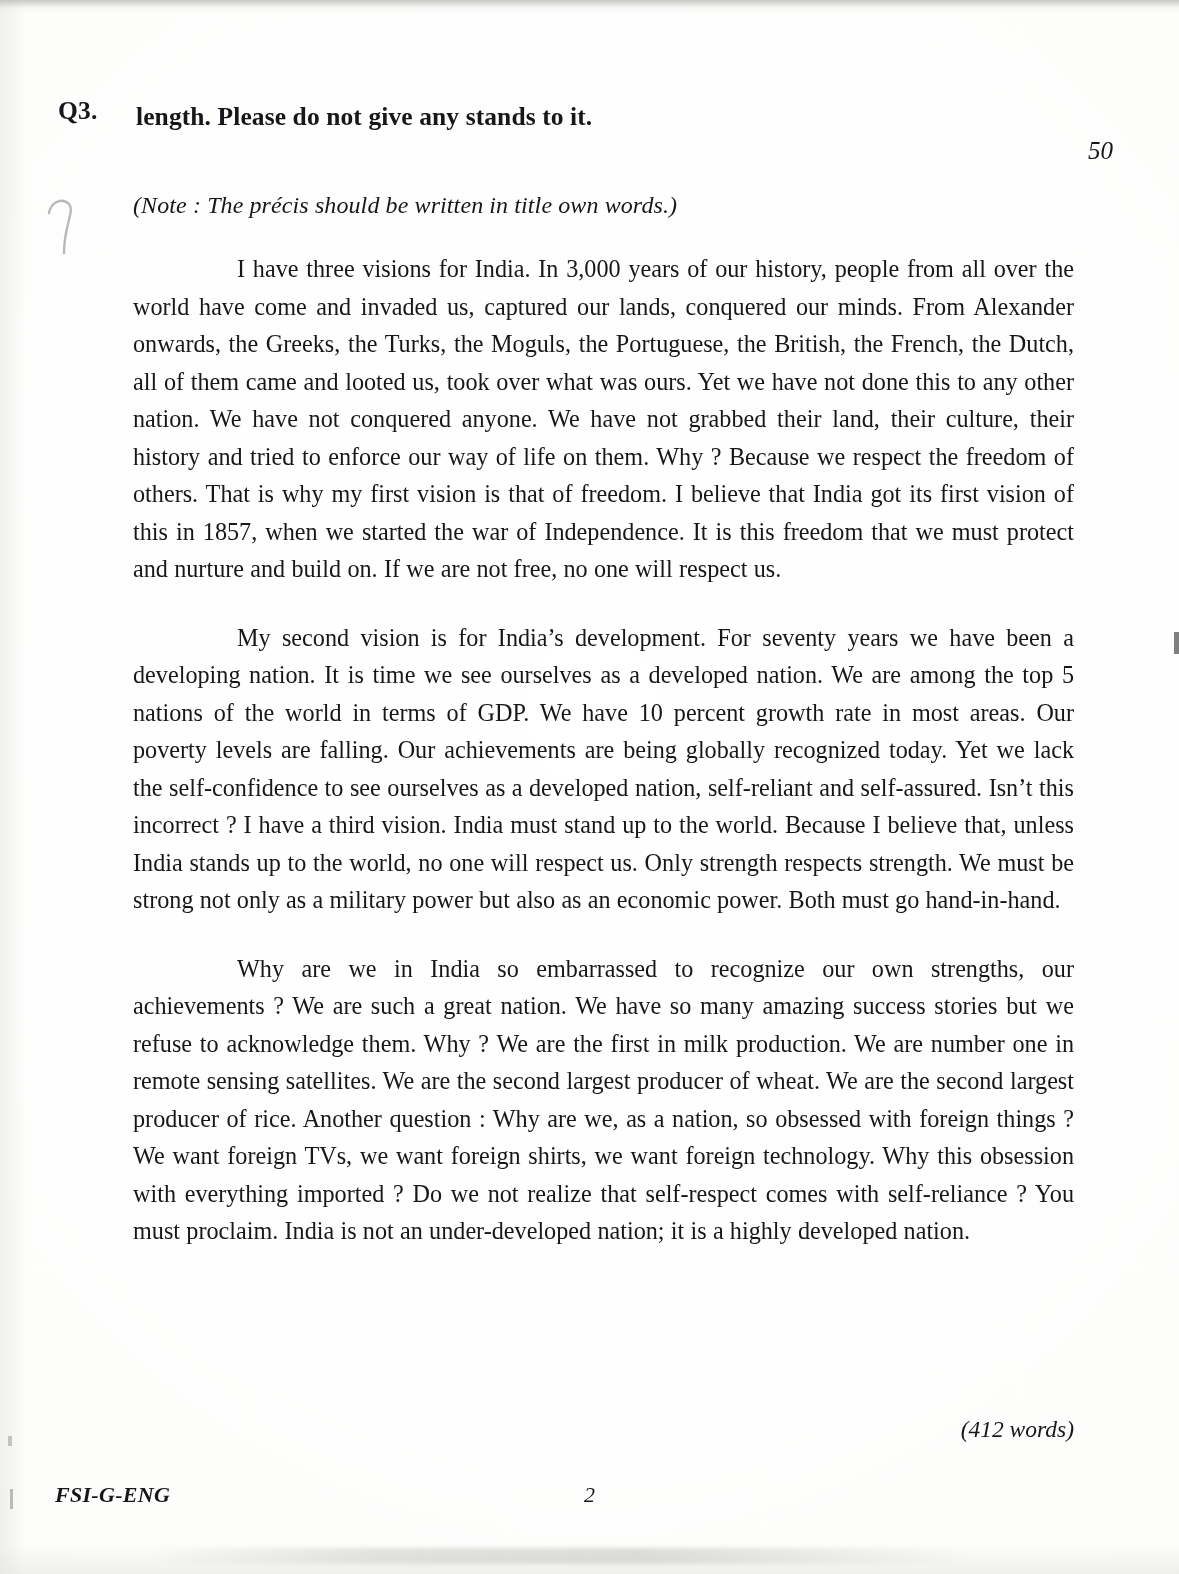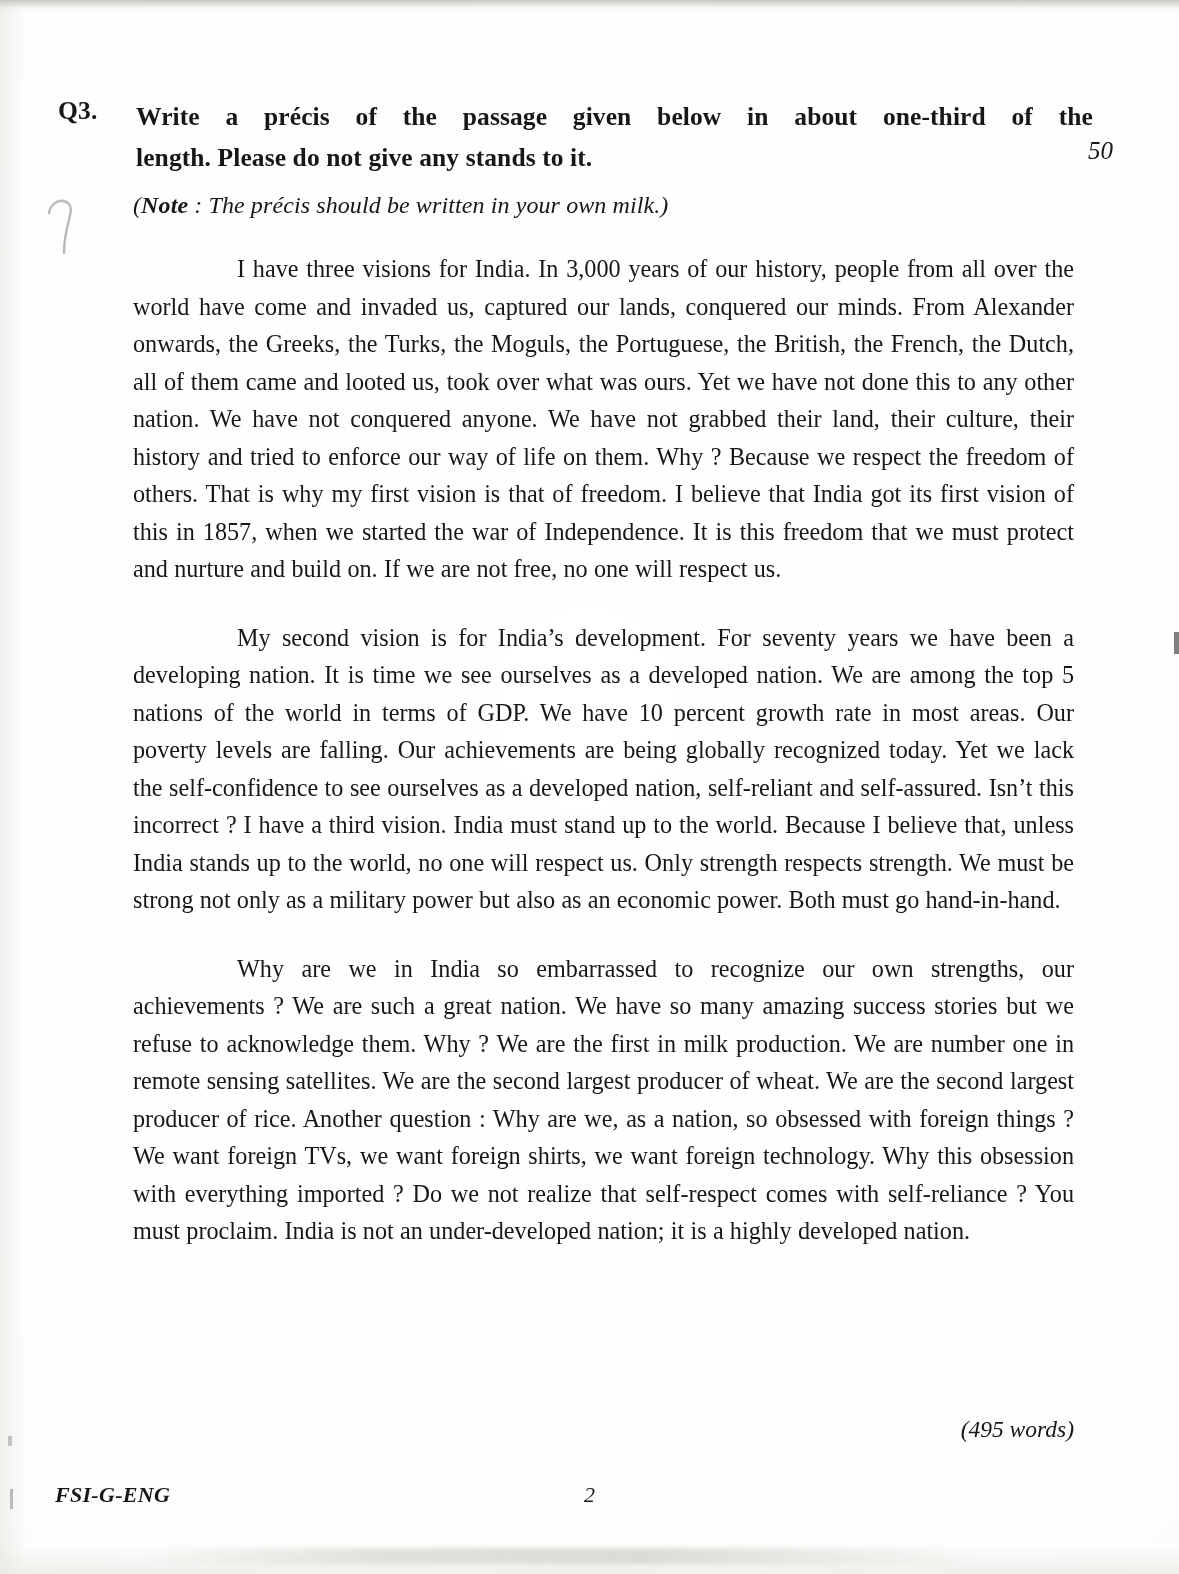--- a/index.html
+++ b/index.html
@@ -91,21 +91,21 @@
   
   .note {
     position: absolute;
     left: 133px;
     top: 192px;
     font-style: italic;
     font-size: 24px;
     letter-spacing: .1px;
     white-space: nowrap;
   }
-  .note b { font-weight: bold; font-style: italic; }
+  .note b { font-weight: normal; font-style: italic; }
 
   
   .passage {
     position: absolute;
     left: 133px;
     top: 250px;
     width: 941px;
   }
   .para {
     font-size: 24.2px;
@@ -189,37 +189,36 @@
 
 <div class="page"></div>
 <div class="top-strip"></div>
 
 <div class="content">
 
   <div class="q-block">
     <div class="q-row">
       <div class="q-label">Q3.</div>
       <div class="q-text">
-        <span class="line1">Write a précis of the passage given below in about one-third of the</span>
         <span class="line2">length. Please do not give any stands to it.</span>
       </div>
     </div>
   </div>
 
   <div class="q-marks">50</div>
 
-  <div class="note"><span>(</span><b>Note</b><span> : </span><span>The précis should be written in your own milk.</span><span>)</span></div>
+  <div class="note"><span>(</span><b>Note</b><span> : </span><span>The précis should be written in title own words.</span><span>)</span></div>
 
   <div class="passage">
     <p class="para">I have three visions for India. In 3,000 years of our history, people from all over the world have come and invaded us, captured our lands, conquered our minds. From Alexander onwards, the Greeks, the Turks, the Moguls, the Portuguese, the British, the French, the Dutch, all of them came and looted us, took over what was ours. Yet we have not done this to any other nation. We have not conquered anyone. We have not grabbed their land, their culture, their history and tried to enforce our way of life on them. Why ? Because we respect the freedom of others. That is why my first vision is that of freedom. I believe that India got its first vision of this in 1857, when we started the war of Independence. It is this freedom that we must protect and nurture and build on. If we are not free, no one will respect us.</p>
     <p class="para">My second vision is for India’s development. For seventy years we have been a developing nation. It is time we see ourselves as a developed nation. We are among the top 5 nations of the world in terms of GDP. We have 10 percent growth rate in most areas. Our poverty levels are falling. Our achievements are being globally recognized today. Yet we lack the self-confidence to see ourselves as a developed nation, self-reliant and self-assured. Isn’t this incorrect ? I have a third vision. India must stand up to the world. Because I believe that, unless India stands up to the world, no one will respect us. Only strength respects strength. We must be strong not only as a military power but also as an economic power. Both must go hand-in-hand.</p>
     <p class="para">Why are we in India so embarrassed to recognize our own strengths, our achievements ? We are such a great nation. We have so many amazing success stories but we refuse to acknowledge them. Why ? We are the first in milk production. We are number one in remote sensing satellites. We are the second largest producer of wheat. We are the second largest producer of rice. Another question : Why are we, as a nation, so obsessed with foreign things ? We want foreign TVs, we want foreign shirts, we want foreign technology. Why this obsession with everything imported ? Do we not realize that self-respect comes with self-reliance ? You must proclaim. India is not an under-developed nation; it is a highly developed nation.</p>
   </div>
 
-  <div class="wordcount">(495 words)</div>
+  <div class="wordcount">(412 words)</div>
 
   <div class="footer-code">FSI-G-ENG</div>
   <div class="footer-page">2</div>
 
   <svg class="pencil-mark" viewBox="0 0 34 62">
     <path d="M4 20 C6 9, 17 4, 24 11 C27 14, 26 20, 24 27 C21 38, 19 50, 19 60" fill="none" stroke="#5a5a5a" stroke-width="2.4" stroke-linecap="round"></path>
   </svg>
   <div class="edge-speck speck-right"></div>
   <div class="edge-speck speck-left-a"></div>
   <div class="edge-speck speck-left-b"></div>

